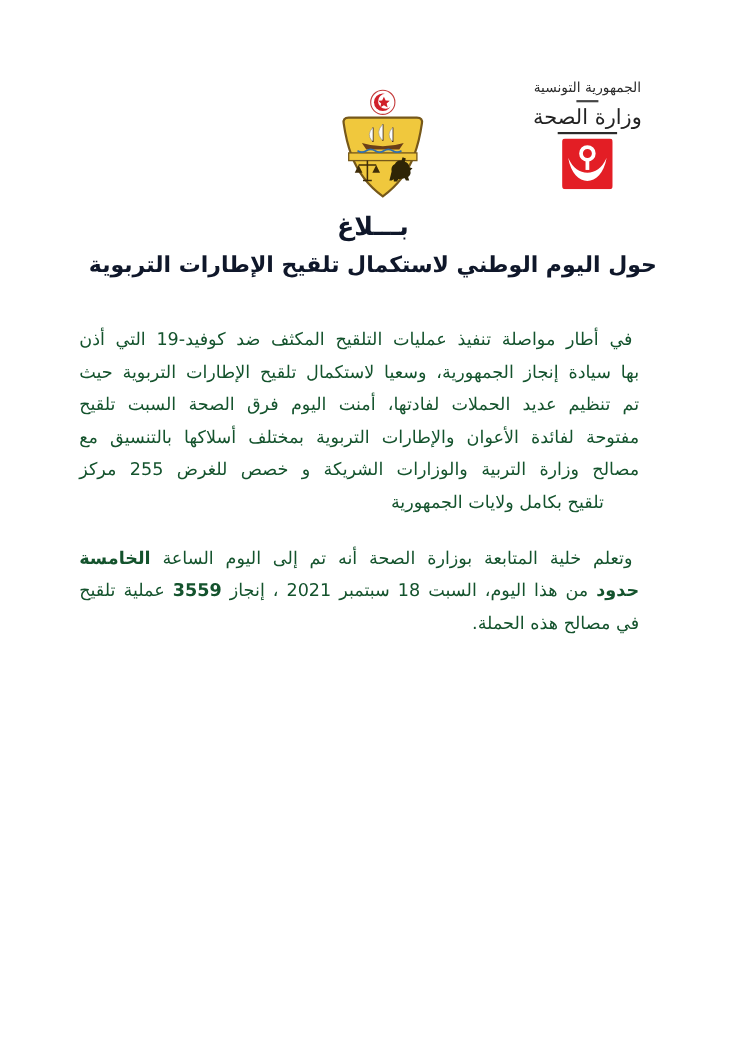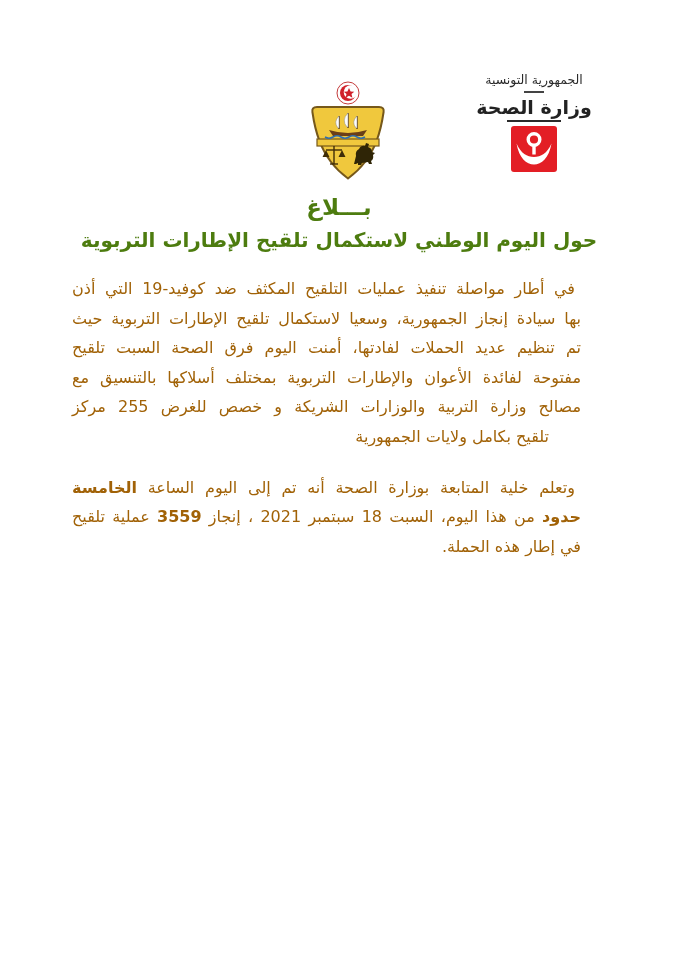--- a/index.html
+++ b/index.html
@@ -4,32 +4,32 @@
 <style>
   html,body{margin:0;padding:0;background:#ffffff;}
   .page{position:relative;width:678px;height:960px;background:#ffffff;overflow:hidden;
         font-family:"DejaVu Sans",sans-serif;color:#1c1c1c;}
 
   
   .coa{position:absolute;left:309px;top:80px;width:78px;height:106px;}
   .ministry-block{position:absolute;left:468px;top:72px;width:132px;text-align:center;direction:rtl;}
   .rep-title{font-size:12.5px;color:#2a2a2a;line-height:16px;}
   .call-divider{width:20px;height:2px;background:#444;margin:3px auto 2px;}
-  .min-title{font-size:19px;font-weight:bold;color:#222;line-height:24px;}
+  .min-title{font-size:19px;font-weight:normal;color:#222;line-height:24px;}
   .min-underline{width:54px;height:2px;background:#2b2b2b;margin:1px auto 4px;}
   .health-logo{display:block;margin:2px auto 0;}
 
   
-  .titles{position:absolute;top:192px;left:0;right:0;text-align:center;direction:rtl;color:#4d7c0f;}
+  .titles{position:absolute;top:192px;left:0;right:0;text-align:center;direction:rtl;color:#0f172a;}
   .kicker{font-size:23px;font-weight:bold;line-height:30px;}
   .subject{font-size:20px;font-weight:bold;line-height:28px;margin-top:4px;}
 
   
-  .bodytext{position:absolute;top:274px;right:97px;width:509px;direction:rtl;
-            font-size:16px;color:#a16207;}
+  .bodytext{position:absolute;top:294px;right:97px;width:509px;direction:rtl;
+            font-size:16px;color:#14532d;}
   .jline{text-align:justify;text-align-last:justify;white-space:nowrap;
          line-height:29.6px;height:29.6px;overflow:visible;}
   .findent{padding-right:6px;}
   .p1-last{line-height:29.6px;height:29.6px;text-align:right;transform:translateX(-32px);}
   .p2{margin-top:21px;}
   .p2-last{line-height:29.6px;height:29.6px;text-align:right;}
   b{font-weight:bold;}
 </style>
 </head>
 <body>
@@ -89,17 +89,17 @@
       <div class="jline">بها سيادة إنجاز الجمهورية، وسعيا لاستكمال تلقيح الإطارات التربوية حيث</div>
       <div class="jline">تم تنظيم عديد الحملات لفادتها، أمنت اليوم فرق الصحة السبت تلقيح</div>
       <div class="jline">مفتوحة لفائدة الأعوان والإطارات التربوية بمختلف أسلاكها بالتنسيق مع</div>
       <div class="jline">مصالح وزارة التربية والوزارات الشريكة و خصص للغرض 255 مركز</div>
       <div class="p1-last">تلقيح بكامل ولايات الجمهورية</div>
     </div>
 
     <div class="p2">
       <div class="jline findent"><span>وتعلم خلية المتابعة بوزارة الصحة أنه تم إلى اليوم الساعة </span><b>الخامسة</b></div>
       <div class="jline"><b>حدود</b><span> من هذا اليوم، السبت 18 سبتمبر 2021 ، إنجاز </span><b>3559</b><span> عملية تلقيح</span></div>
-      <div class="p2-last">في إطار هذه الحملة.</div>
+      <div class="p2-last">في مصالح هذه الحملة.</div>
     </div>
 
   </div>
 </div>
 
 </body></html>

